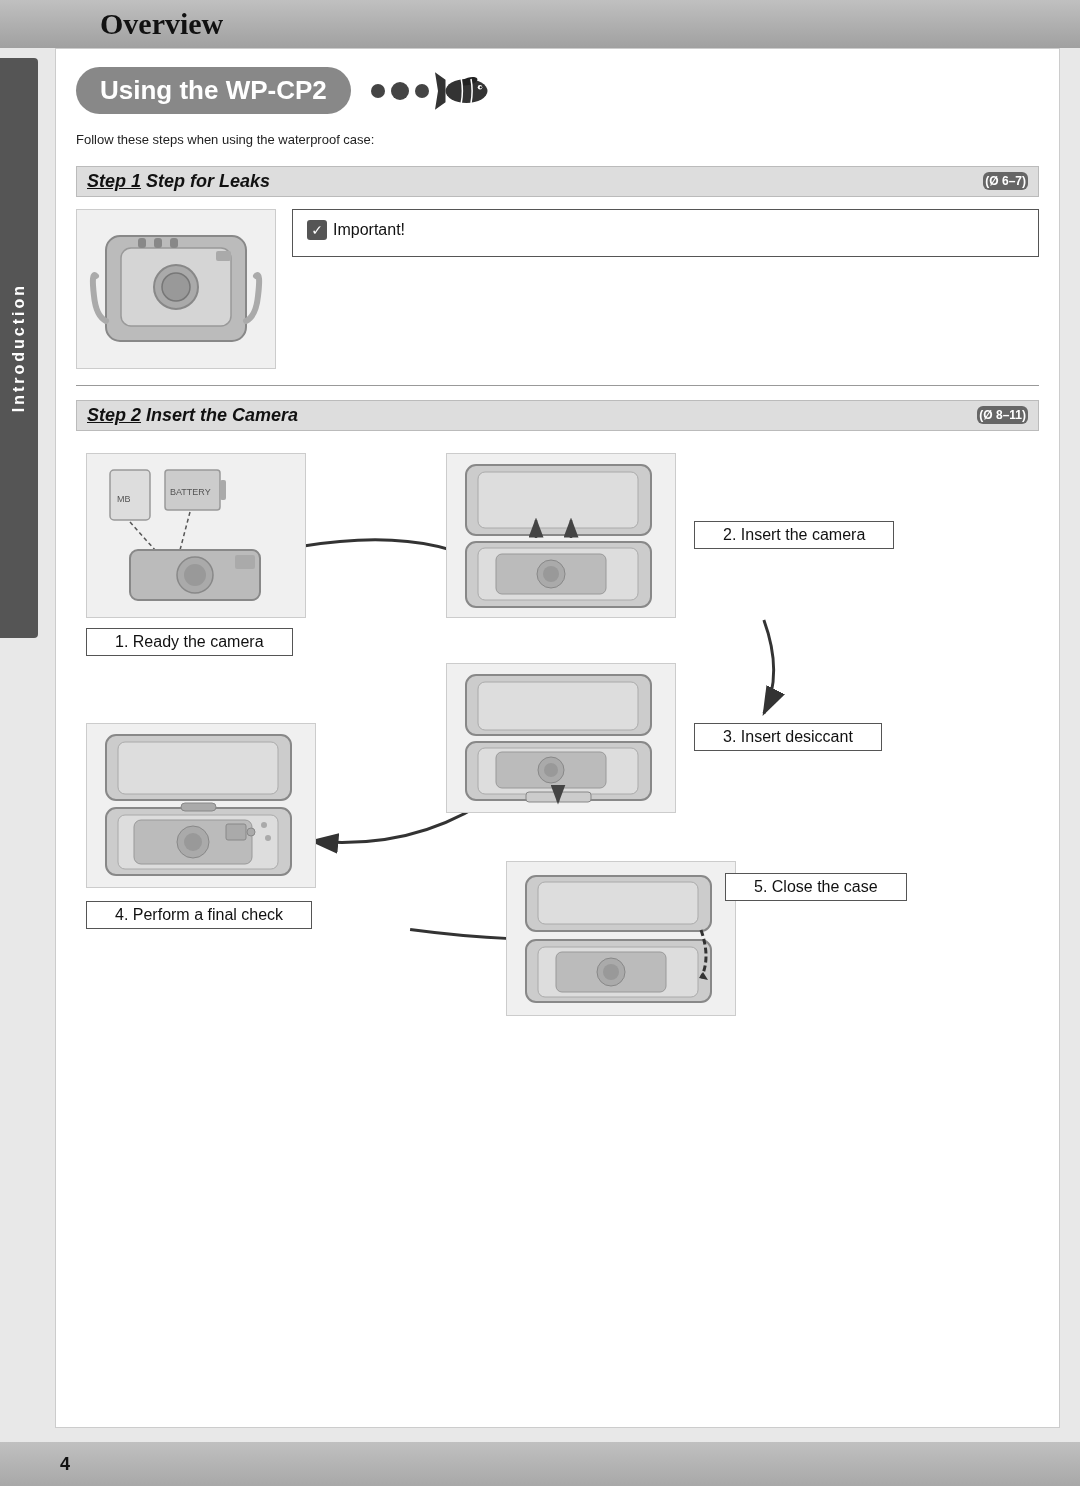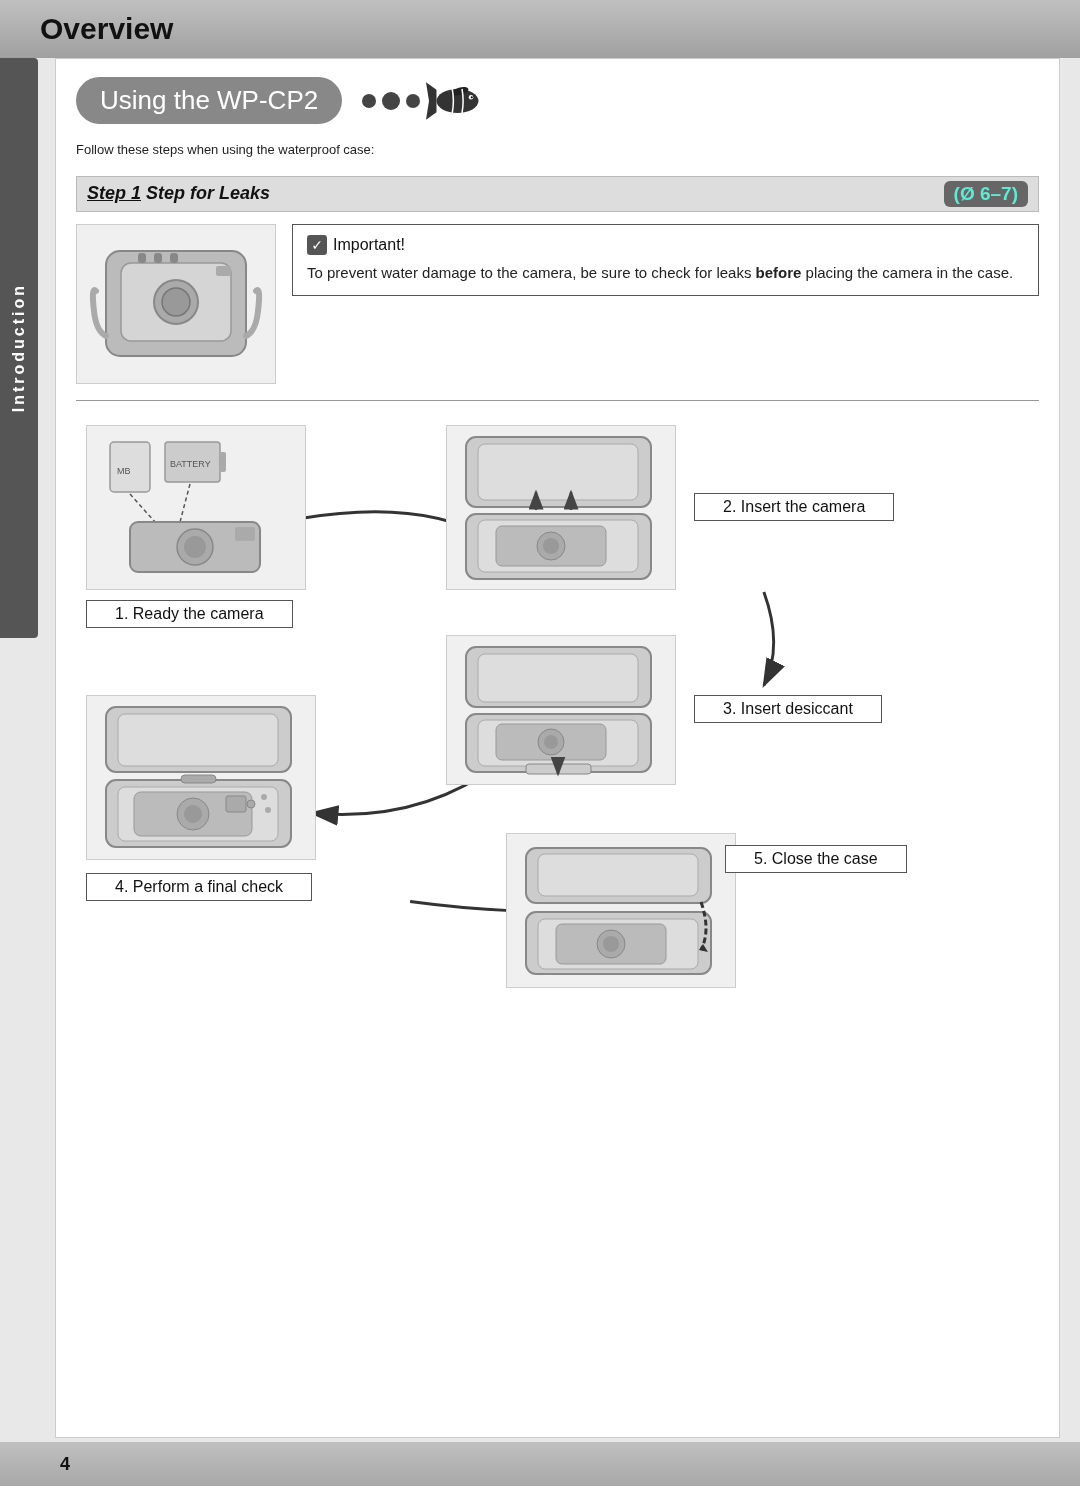--- a/index.html
+++ b/index.html
@@ -9,25 +9,26 @@
       min-height: 1486px;
       background: #e8e8e8;
       font-family: Arial, sans-serif;
       position: relative;
       overflow-x: hidden;
     }
 
     
     .top-bar {
       width: 100%;
-      height: 58px;
+      height: 48px;
       background: linear-gradient(to bottom, #c0c0c0, #a0a0a0);
       display: flex;
       align-items: center;
-      padding-left: 40px;
+      padding-left: 100px;
+      font-family: Liberation Serif, serif;
     }
 
     .overview-title {
       font-size: 30px;
       font-weight: bold;
       color: #111;
     }
 
     
     .sidebar-tab {
@@ -77,21 +78,21 @@
       background: #888;
       border-radius: 30px;
       padding: 8px 24px;
       display: inline-flex;
       align-items: center;
     }
 
     .banner-pill-text {
       color: white;
       font-size: 26px;
-      font-weight: normal;
+      font-weight: bold;
     }
 
     .banner-icons {
       margin-left: 20px;
       display: flex;
       align-items: center;
       gap: 6px;
     }
 
     
@@ -137,24 +138,24 @@
       color: #111;
     }
 
     .step-label em {
       text-decoration: underline;
       font-style: italic;
     }
 
     .step-ref {
       background: #666;
-      color: #5eead4;
+      color: #ffffff;
       border-radius: 6px;
-      padding: 2px 10px;
-      font-size: 19px;
+      padding: 2px 2px;
+      font-size: 12px;
       font-weight: bold;
     }
 
     
     .step1-content {
       display: flex;
       gap: 16px;
       margin-bottom: 16px;
     }
 
@@ -360,27 +361,33 @@
       </svg>
     </div>
 
     <div class="step1-right">
 
       <div class="important-box">
         <div class="important-header">
           <div class="checkmark-icon">✓</div>
           <span class="important-title">Important!</span>
         </div>
-        <p class="important-text">To prevent water damage to the camera, be sure to check for leaks <strong>before</strong> placing the camera in the case.</p>
       </div>
     </div>
   </div>
 
   <hr class="step-divider">
 
+  <div class="step-header">
+    <span class="step-label">
+      <em>Step 2</em>
+      <span>Insert the Camera</span>
+    </span>
+    <span class="step-ref">(Ø 8–11)</span>
+  </div>
 
   <div class="step2-diagram">
 
     <svg class="arrows-svg" viewBox="0 0 980 580">
 
       <path d="M230,100 Q350,80 420,120" stroke="#333" stroke-width="3" fill="none" marker-end="url(#arr)"></path>
 
       <path d="M700,175 Q720,230 700,270" stroke="#333" stroke-width="3" fill="none" marker-end="url(#arr)"></path>
 
       <path d="M430,350 Q350,410 240,400" stroke="#333" stroke-width="3" fill="none" marker-end="url(#arr)"></path>

